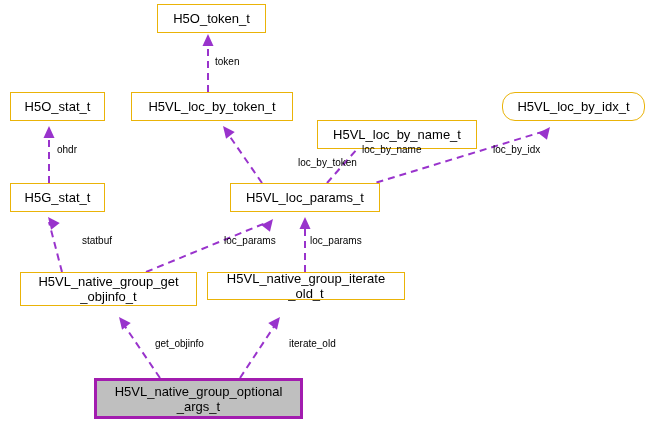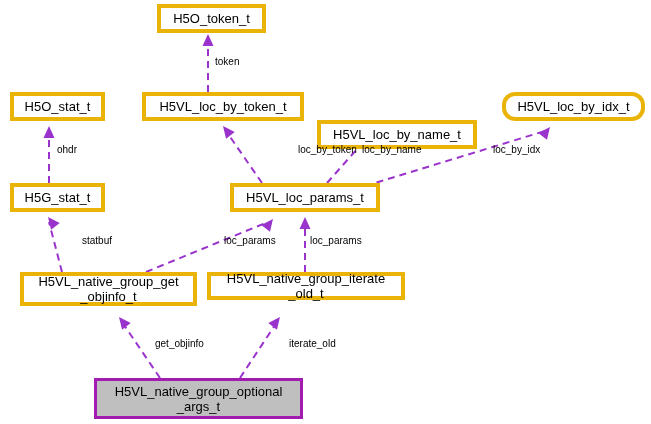--- a/index.html
+++ b/index.html
@@ -12,21 +12,21 @@
     overflow:hidden;
   }
   #edge-layer{
     position:absolute;
     left:0; top:0;
     width:651px; height:424px;
   }
   .node{
     position:absolute;
     box-sizing:border-box;
-    border:4px solid #eab308;
+    border:1px solid #eab308;
     background:#ffffff;
     color:#000000;
     font-size:13px;
     line-height:15px;
     display:flex;
     align-items:center;
     justify-content:center;
     text-align:center;
     white-space:pre-line;
     z-index:3;
@@ -69,31 +69,31 @@
       <path d="M 305,272 L 305,222" stroke="#9933cc" stroke-width="2" fill="none" stroke-dasharray="7,5"></path>
       <polygon points="0,0 -5.5,12 5.5,12" fill="#9933cc" transform="translate(305,217) rotate(0)"></polygon>
       <path d="M 160,378 L 122,322" stroke="#9933cc" stroke-width="2" fill="none" stroke-dasharray="7,5"></path>
       <polygon points="0,0 -5.5,12 5.5,12" fill="#9933cc" transform="translate(119,317) rotate(-38)"></polygon>
       <path d="M 240,378 L 277,322" stroke="#9933cc" stroke-width="2" fill="none" stroke-dasharray="7,5"></path>
       <polygon points="0,0 -5.5,12 5.5,12" fill="#9933cc" transform="translate(280,317) rotate(38)"></polygon>
     </svg>
 
 <div class="edge-label" style="left: 215px; top: 55px;">token</div>
     <div class="edge-label" style="left: 57px; top: 143px;">ohdr</div>
-    <div class="edge-label" style="left: 255px; top: 143px; padding-left: 43px;">loc_by_token</div>
+    <div class="edge-label" style="left: 255px; top: 156px; padding-left: 43px;">loc_by_token</div>
     <div class="edge-label" style="left: 362px; top: 143px;">loc_by_name</div>
     <div class="edge-label" style="left: 493px; top: 143px;">loc_by_idx</div>
     <div class="edge-label" style="left: 82px; top: 234px;">statbuf</div>
     <div class="edge-label" style="left: 224px; top: 234px;">loc_params</div>
     <div class="edge-label" style="left: 310px; top: 234px;">loc_params</div>
     <div class="edge-label" style="left: 155px; top: 337px;">get_objinfo</div>
     <div class="edge-label" style="left: 261px; top: 337px; margin-left: 28px;">iterate_old</div>
     <div class="node" style="left: 157px; top: 4px; width: 109px; height: 29px;"><span class="label">H5O_token_t</span></div>
     <div class="node" style="left: 10px; top: 92px; width: 95px; height: 29px;"><span class="label">H5O_stat_t</span></div>
-    <div class="node" style="left: 142px; top: 92px; width: 162px; height: 29px;"><span class="label">H5VL_loc_by_token_t</span></div>
+    <div class="node" style="left: 131px; top: 92px; width: 162px; height: 29px;"><span class="label">H5VL_loc_by_token_t</span></div>
     <div class="node" style="left: 317px; top: 92px; width: 160px; height: 29px; margin-top: 28px;"><span class="label">H5VL_loc_by_name_t</span></div>
     <div class="node" style="left: 502px; top: 92px; width: 143px; height: 29px; border-radius: 13px;"><span class="label">H5VL_loc_by_idx_t</span></div>
     <div class="node" style="left: 10px; top: 183px; width: 95px; height: 29px;"><span class="label">H5G_stat_t</span></div>
     <div class="node" style="left: 230px; top: 183px; width: 150px; height: 29px;"><span class="label">H5VL_loc_params_t</span></div>
     <div class="node" style="left: 20px; top: 272px; width: 177px; height: 34px;"><span class="label">H5VL_native_group_get
 _objinfo_t</span></div>
     <div class="node" style="left: 207px; top: 272px; width: 198px; height: 28px;"><span class="label">H5VL_native_group_iterate
 _old_t</span></div>
     <div class="node highlight" style="left: 94px; top: 378px; width: 209px; height: 41px;"><span class="label">H5VL_native_group_optional
 _args_t</span></div>

